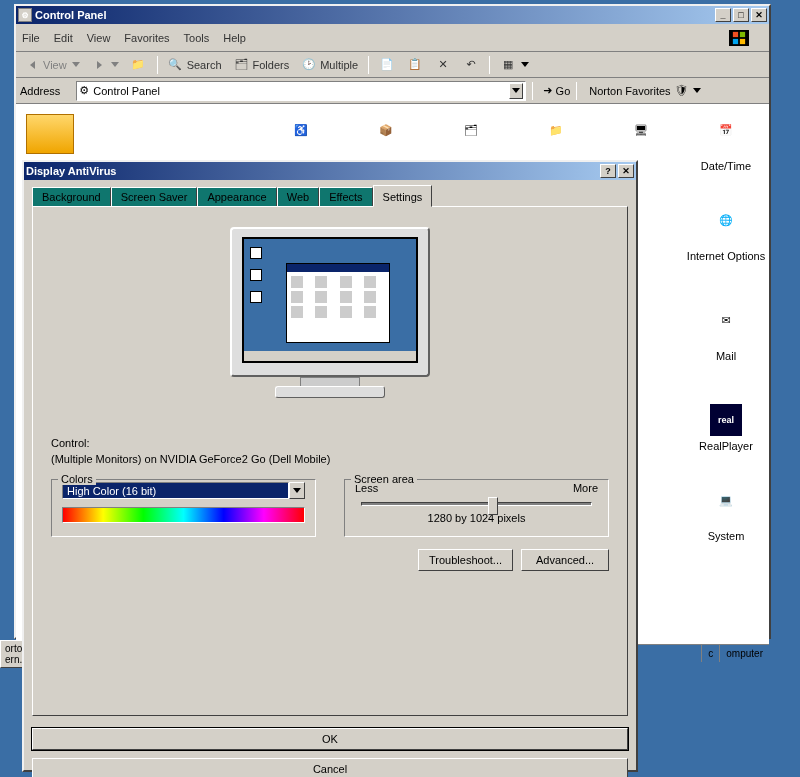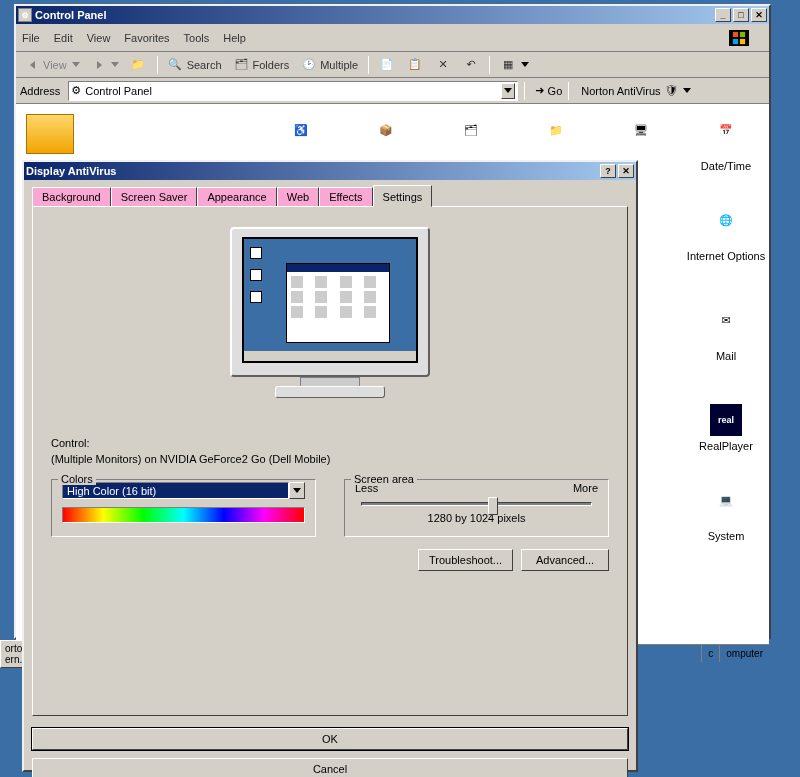--- a/index.html
+++ b/index.html
@@ -41,21 +41,21 @@
   }
   .menubar { display:flex; align-items:center; padding:2px 6px; border-bottom:1px solid #808080; height:28px;}
   .menubar span { margin-right:14px; color:#333; }
   .menubar .logo { margin-left:auto; width:20px;height:16px;background:#000;display:flex;align-items:center;justify-content:center;}
   .menubar .logo svg{width:14px;height:14px;}
   .toolbar, .addrbar { display:flex; align-items:center; padding:2px 4px; border-bottom:1px solid #808080; height:26px; gap:4px;}
   .tbtn { display:flex; align-items:center; gap:3px; padding:1px 4px; color:#333;}
   .tbtn.disabled{color:#808080;}
   .tsep{width:1px;height:18px;background:#808080;border-right:1px solid #fff;margin:0 2px;}
   .tico{width:16px;height:16px;display:flex;align-items:center;justify-content:center;}
-  .addrbar .lbl{margin-right:4px;}
+  .addrbar .lbl{margin-right:12px;}
   .addrbar .addrfield{flex:1;max-width:450px;height:20px;background:#fff;border:1px solid;border-color:#808080 #fff #fff #808080;display:flex;align-items:center;padding:0 2px;gap:4px;}
   .addrbar .addrfield .dd{margin-left:auto;width:14px;height:16px;background:#d4d0c8;border:1px solid;border-color:#fff #404040 #404040 #fff;display:flex;align-items:center;justify-content:center;}
   .gobtn{display:flex;align-items:center;gap:3px;margin-left:4px;}
   .norton{margin-left:6px;display:flex;align-items:center;gap:4px;}
   .content{position:relative;background:#fff;height:540px;display:flex;}
   .left-pane{width:210px;padding:10px;color:#000;}
   .left-pane .folder-ico{width:48px;height:40px;background:linear-gradient(#ffd76b,#f0a500);border:1px solid #b07000;position:relative;}
   .left-pane .big{font-size:18px;font-weight:bold;margin-top:6px;}
   .left-pane .hint a{display:block;color:#0000cc;text-decoration:underline;margin-top:8px;}
   .icon-grid{flex:1;position:relative;}
@@ -64,21 +64,21 @@
   .icon-col .lbl{color:#000;}
   .statusbar{height:18px;border-top:1px solid #808080;display:flex;align-items:center;font-size:10px;}
   .statusbar .cell{padding:0 6px;border-right:1px solid #808080;height:100%;display:flex;align-items:center;}
   
   .taskstub{position:absolute;left:0;top:640px;background:#d4d0c8;border:1px solid;border-color:#fff #404040 #404040 #fff;padding:2px 4px;font-size:10px;line-height:11px;color:#000;}
 
   
   #dlg{ left:22px; top:160px; width:616px; height:612px; z-index:10;}
   #dlg .body{padding:6px 8px;}
   .tabs{display:flex;position:relative;top:1px;}
-  .tab{padding:3px 9px;background:#f9a8d4;border:1px solid;border-color:#fff #404040 #404040 #fff;border-bottom:none;margin-right:0px;position:relative;}
+  .tab{padding:3px 9px;background:#0f766e;border:1px solid;border-color:#fff #404040 #404040 #fff;border-bottom:none;margin-right:0px;position:relative;}
   .tab.active{background:#d4d0c8;z-index:2;border-bottom:1px solid #d4d0c8;margin-top:-2px;padding-top:5px;}
   .tabpanel{border:1px solid;border-color:#fff #404040 #404040 #fff;background:#d4d0c8;padding:16px 18px;height:510px;position:relative;}
   .monitor{width:220px;height:190px;margin:4px auto 10px;position:relative;}
   .monitor .casing{position:absolute;left:10px;top:0;width:200px;height:150px;background:#dedede;border:2px solid;border-color:#fff #606060 #606060 #fff;border-radius:4px;}
   .monitor .screen{position:absolute;left:22px;top:10px;width:176px;height:126px;background:#3a6ea5;border:2px solid #000;}
   .monitor .stand{position:absolute;left:80px;top:150px;width:60px;height:10px;background:#ccc;border:1px solid #808080;}
   .monitor .base{position:absolute;left:55px;top:159px;width:110px;height:12px;background:#ddd;border:1px solid;border-color:#fff #606060 #606060 #fff;border-radius:3px;}
   .screen .miniwin{position:absolute;left:42px;top:24px;width:104px;height:80px;background:#fff;border:1px solid #000;}
   .screen .miniwin .mtitle{height:8px;background:#0a246a;}
   .screen .miniico{position:absolute;width:12px;height:12px;}
@@ -194,21 +194,21 @@
           <span class="tri"></span>
         </span>
     </div>
     <div class="tsep"></div>
     <div class="gobtn">
       <span>➜</span>
       <span>Go</span>
     </div>
     <div class="tsep"></div>
     <div class="norton">
-      <span>Norton AntiVirus</span>
+      <span>Norton Favorites</span>
       <span>🛡</span>
       <span class="tri"></span>
     </div>
   </div>
 
   <div class="content">
     <div class="left-pane">
       <div class="folder-ico"></div>
       <div class="big">C</div>
       <div style="margin-top:14px"><b>Di</b></div>

